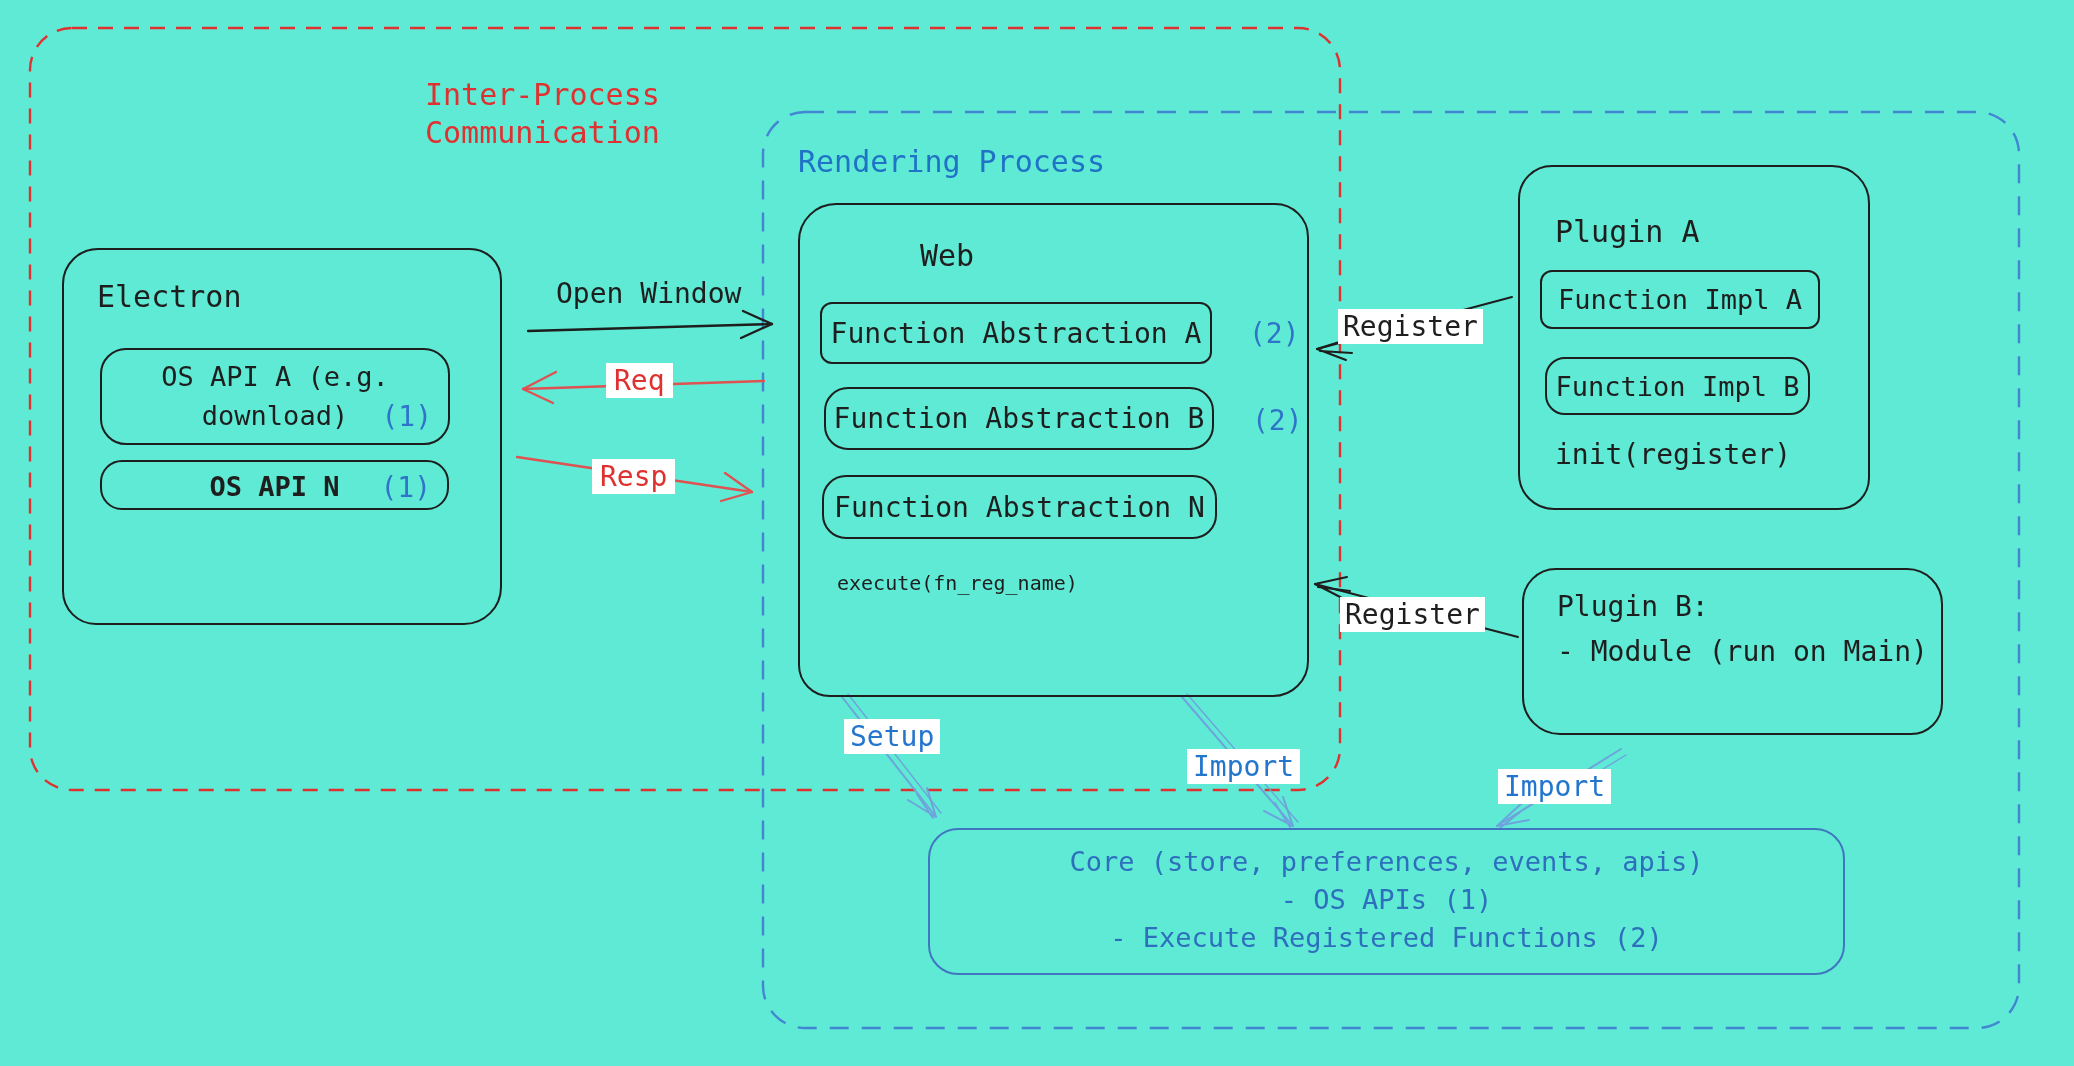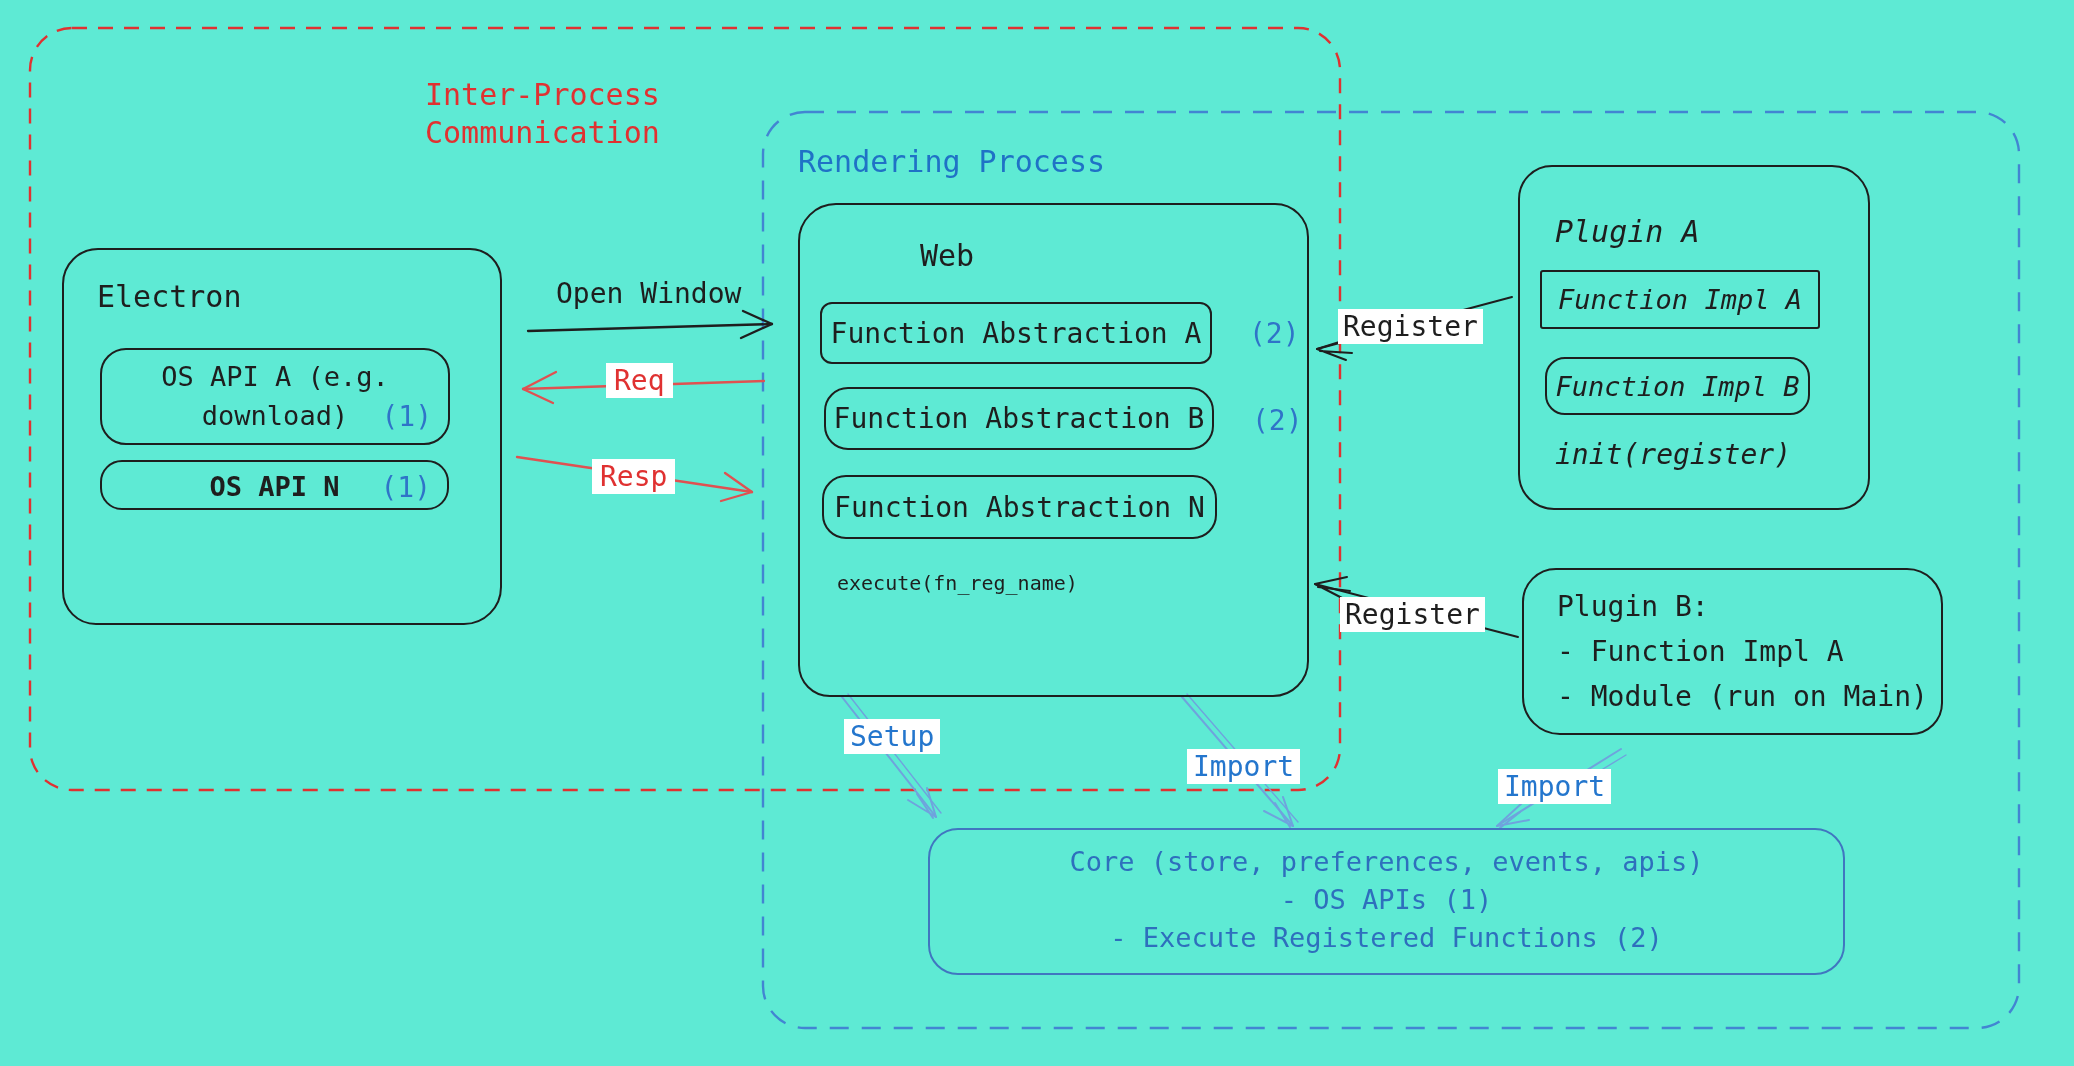--- a/index.html
+++ b/index.html
@@ -106,35 +106,34 @@
     </div>
     <span class="num" style="position:absolute;left:452px;top:199px;">(2)</span>
 
     <div class="box sub flexc" style="left:22px;top:270px;width:395px;height:64px;border-radius:24px;">
       <span>Function Abstraction N</span>
     </div>
 
     <div class="t" style="left:37px;top:366px;font-size:20px;">execute(fn_reg_name)</div>
   </div>
 
-  <div class="box" style="left:1518px;top:165px;width:352px;height:345px;border-radius:34px 38px 32px 36px;font-style:italic;">
+  <div class="box" style="left:1518px;top:165px;width:352px;height:345px;border-radius:34px 38px 32px 36px;">
     <div class="t ttl" style="left:35px;top:46px;">Plugin A</div>
-    <div class="box sub flexc" style="left:20px;top:103px;width:280px;height:59px;border-radius:3px;font-size:27px;">
+    <div class="box sub flexc" style="left:20px;top:103px;width:280px;height:59px;border-radius:12px;font-size:27px;">
       <span>Function Impl A</span>
     </div>
     <div class="box sub flexc" style="left:25px;top:190px;width:265px;height:58px;border-radius:20px;font-size:27px;">
       <span>Function Impl B</span>
     </div>
     <div class="t" style="left:35px;top:270px;font-size:28px;">init(register)</div>
   </div>
 
   <div class="box" style="left:1522px;top:568px;width:421px;height:167px;border-radius:34px 36px 32px 38px;">
     <div style="position:absolute;left:33px;top:14px;">
       <div class="bodyline">Plugin B:</div>
-      <div class="bodyline">- Function Impl A</div>
       <div class="bodyline">- Module (run on Main)</div>
     </div>
   </div>
 
   <div class="box" style="left:928px;top:828px;width:917px;height:147px;border:2.2px solid #4076c0;border-radius:30px;">
     <div style="position:absolute;left:0;right:0;top:13px;">
       <div class="coreline">Core (store, preferences, events, apis)</div>
       <div class="coreline">- OS APIs (1)</div>
       <div class="coreline">- Execute Registered Functions (2)</div>
     </div>

